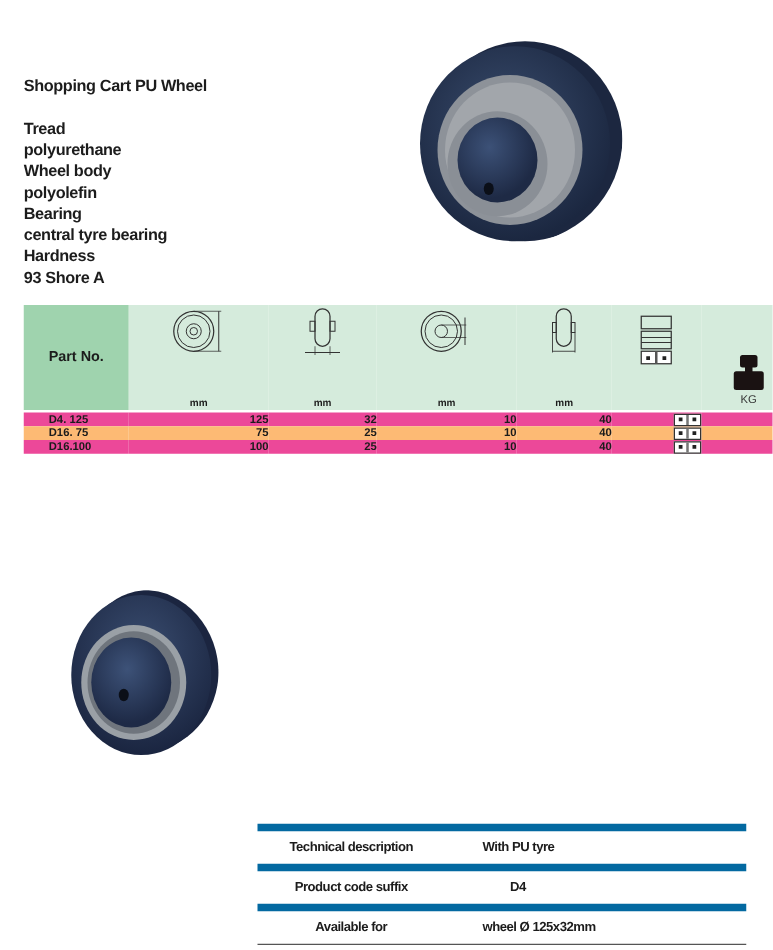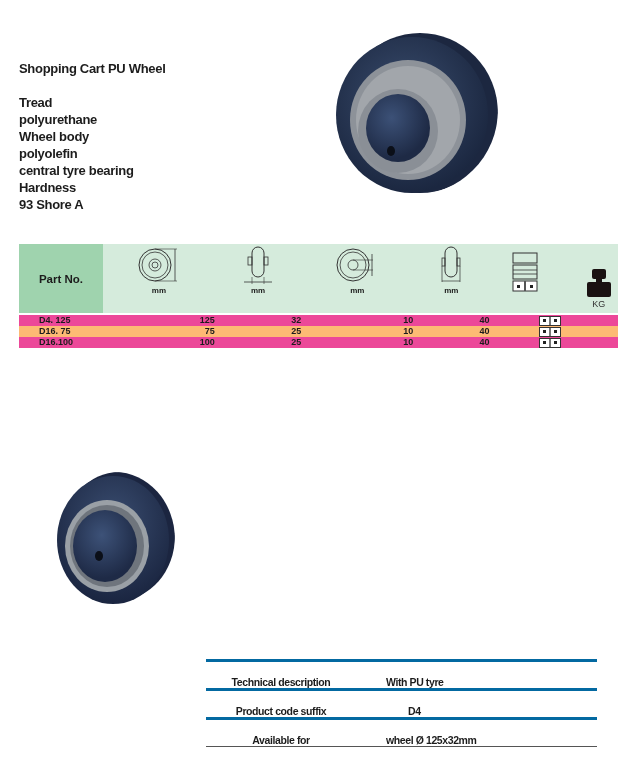--- a/index.html
+++ b/index.html
@@ -9,48 +9,49 @@
   .specs { position:absolute; left:19px; top:94px; font-size:13px; font-weight:bold; line-height:17px; letter-spacing:-0.3px; }
   .specs div { white-space:nowrap; }
 
   .wheel { position:absolute; border-radius:50%; }
   .w1 { left:328px; top:25px; width:170px; height:170px; }
   .w2 { left:55px; top:472px; width:120px; height:135px; }
 
   table.spec { position:absolute; left:19px; top:244px; width:618px; border-collapse:collapse; font-size:9px; font-weight:bold; }
   table.spec th { background:#d5ebdc; font-weight:bold; height:65px; padding:0; vertical-align:bottom; }
   table.spec th.part { background:#9fd3ae; font-size:11.5px; vertical-align:middle; width:84px; }
-  table.spec th .unit { display:block; font-size:8px; padding-bottom:18px; }
+  table.spec th .unit { display:block; font-size:8px; padding-bottom:1px;margin-top:32px; }
   table.spec th .kg { font-weight:normal; font-size:9px; color:#333; padding-bottom:4px; display:block; }
   table.spec td { text-align:right; height:11px; padding:0; line-height:11px; }
   table.spec td.pn { text-align:left; padding-left:20px; }
   table.spec tr.r0 td, table.spec tr.r2 td { background:#ec4899; }
   table.spec tr.r1 td { background:#fdba74; }
   table.spec tr.sep td { height:2px; background:#fff; }
   .hdrimg { display:block; margin:0 auto; }
   .mount { display:inline-block; width:20px; height:8px; border:1px solid #333; vertical-align:middle; position:relative; background:#fff; }
   .mount:before, .mount:after { content:""; position:absolute; top:2px; width:3px; height:3px; background:#222; }
   .mount:before { left:3px; } .mount:after { right:3px; }
   .mount span { position:absolute; left:9px; top:0; width:2px; height:8px; background:#777; }
 
   .tech { position:absolute; left:206px; top:659px; width:391px; font-size:10.5px; font-weight:bold; letter-spacing:-0.4px; }
-  .tech .row { height:26px; border-top:3px solid #0369a1; display:flex; align-items:flex-end; }
+  .tech .row { height:26px; border-top:6px solid #0369a1; display:flex; align-items:center; }
   .tech .row:last-child { border-bottom:1px solid #555; }
   .tech .lab { width:150px; text-align:center; }
   .tech .val { padding-left:30px; }
 </style>
 </head>
 <body>
 
 <div class="title">Shopping Cart PU Wheel</div>
 <div class="specs">
   <div>Tread</div>
   <div>polyurethane</div>
   <div>Wheel body</div>
   <div>polyolefin</div>
+  <div>Bearing</div>
   <div>central tyre bearing</div>
   <div>Hardness</div>
   <div>93 Shore A</div>
 </div>
 
 <svg class="wheel w1" viewBox="0 0 170 170">
   <defs>
     <radialGradient id="tg1" cx="45%" cy="40%" r="60%">
         <stop offset="0" stop-color="#3a4d6e"></stop>
         <stop offset="1" stop-color="#1b2740"></stop>

